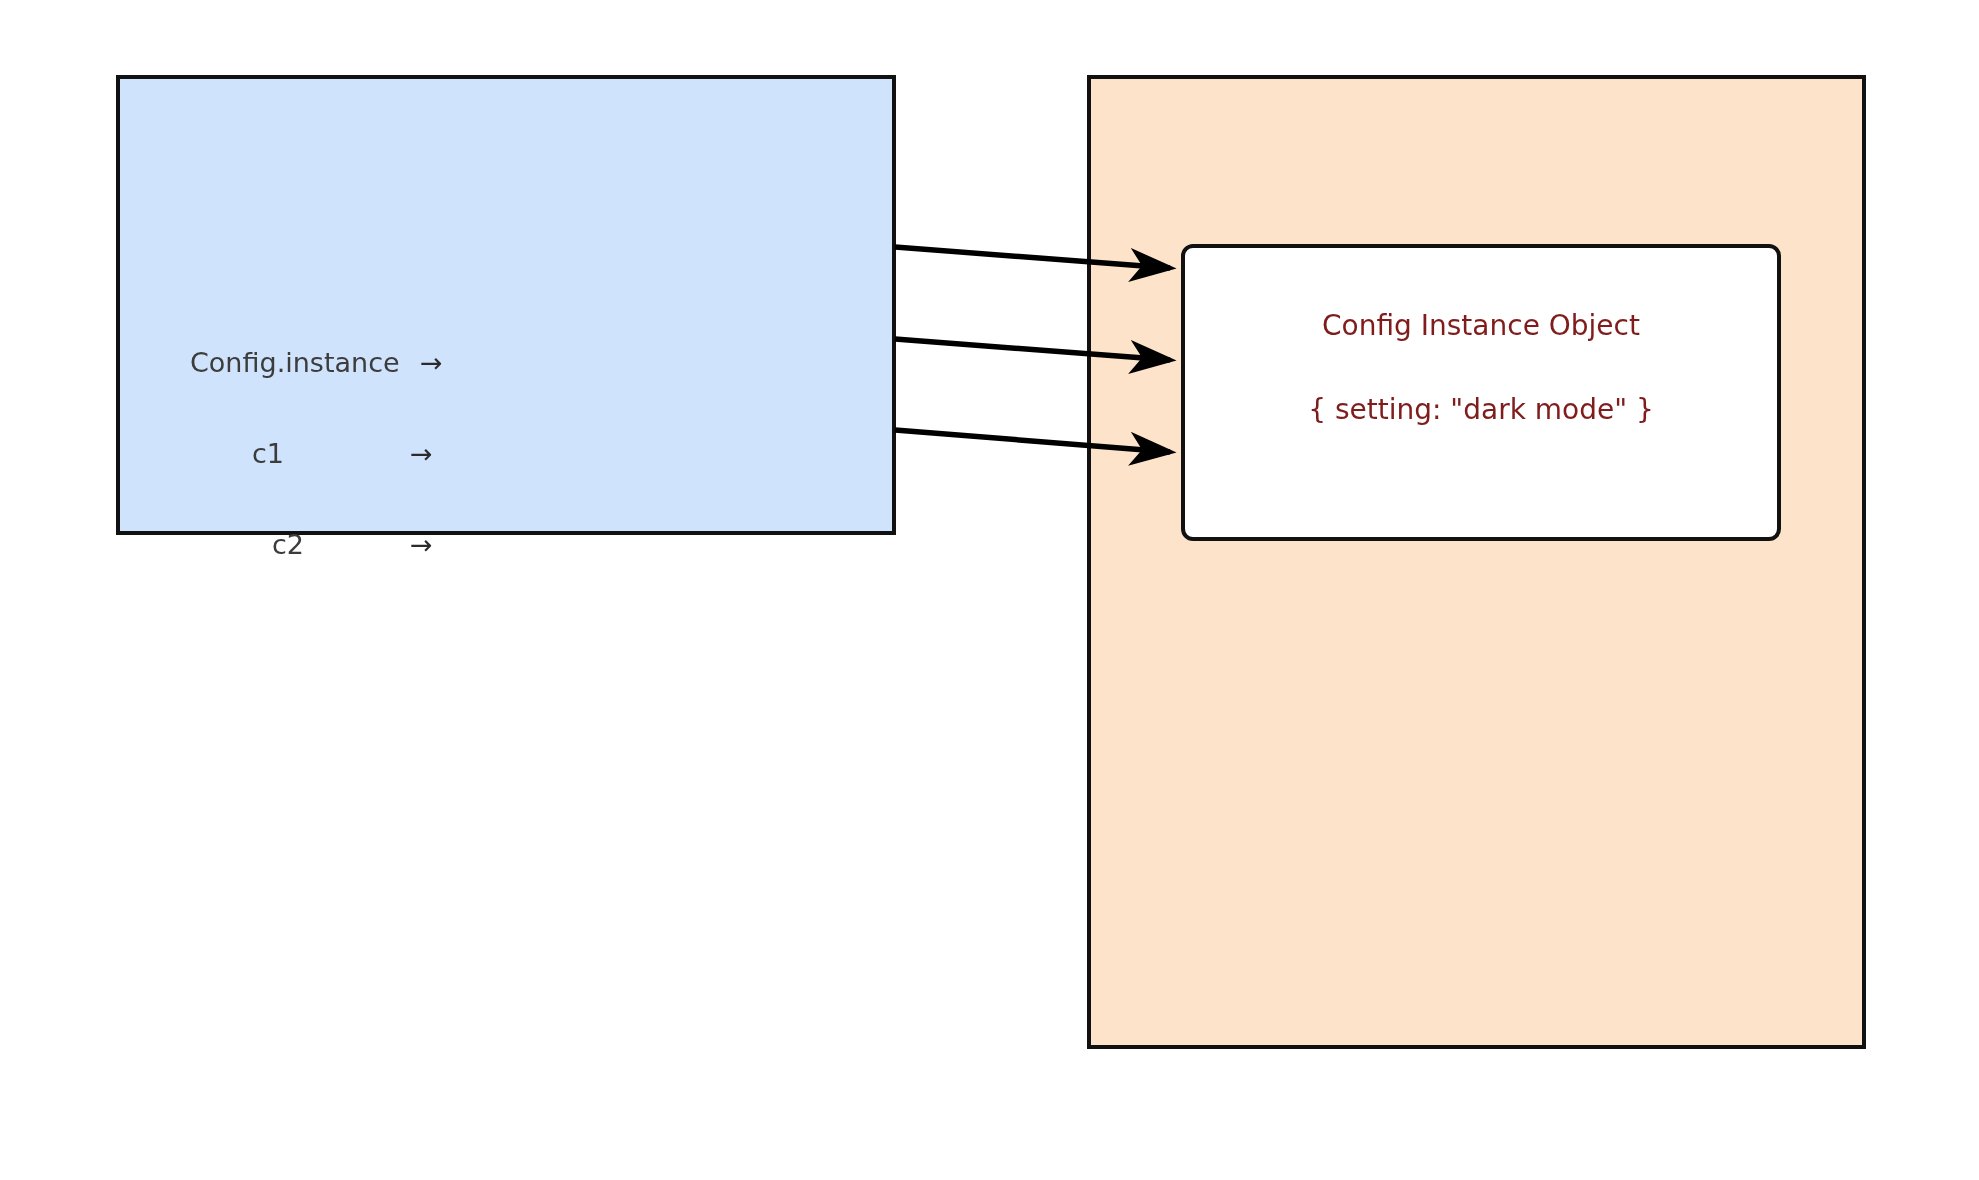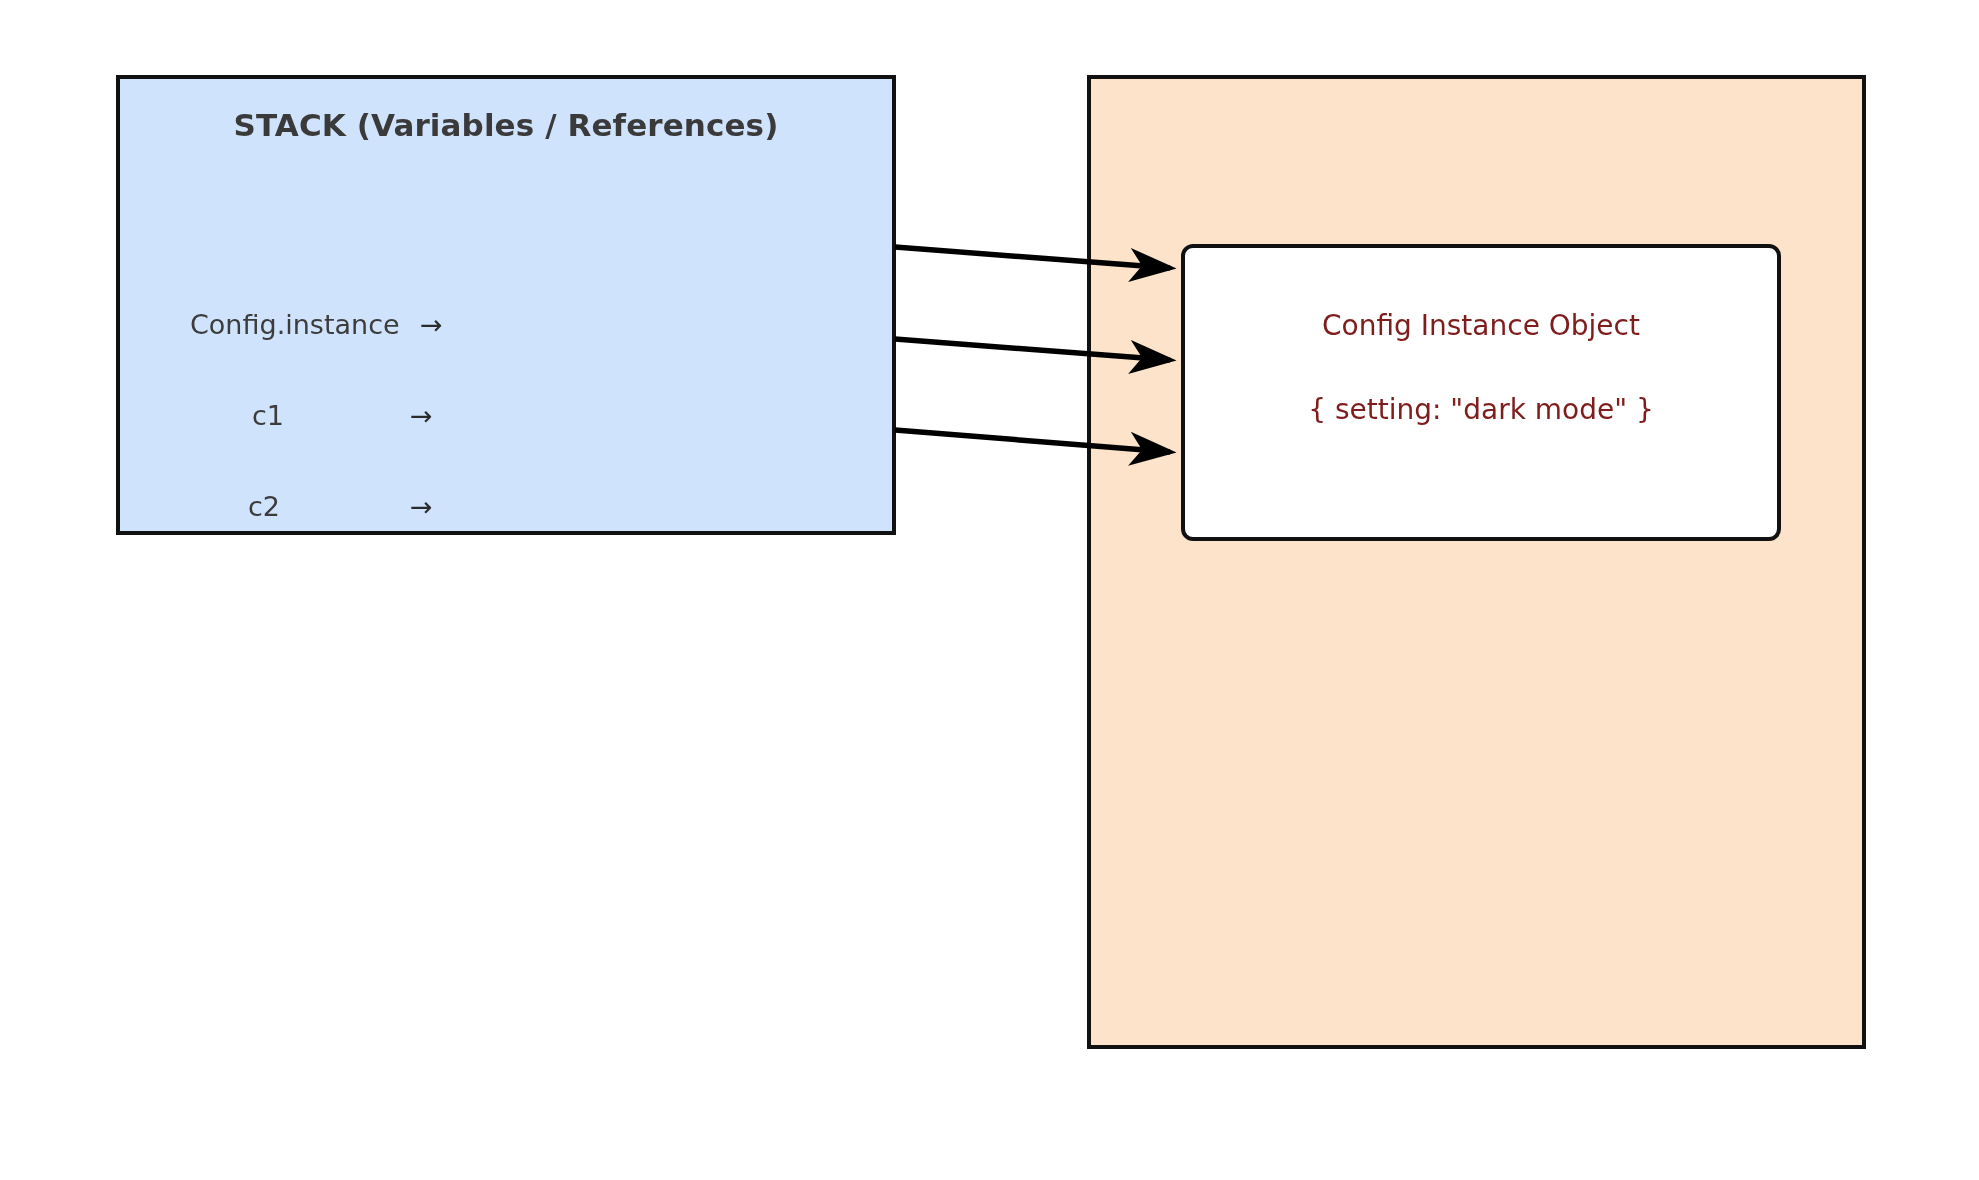--- a/index.html
+++ b/index.html
@@ -65,20 +65,21 @@
   
   .stack-slot {
     position: absolute;
     left: 0;
     width: 100%;
     height: 40px;
     font-size: 27px;
     color: #3c3c3c;
     display: flex;
     align-items: center;
+    margin-top: 38px;
   }
 
   .slot-label {
     position: absolute;
     font-size: 27px;
     color: #3c3c3c;
     white-space: nowrap;
   }
 
   .slot-arrow {
@@ -93,21 +94,21 @@
   #slot-0 .slot-label { left: 70px; }
   #slot-0 .slot-arrow { left: 300px; }
 
   
   #slot-1 { top: 316px; }
   #slot-1 .slot-label { left: 132px; }
   #slot-1 .slot-arrow { left: 290px; }
 
   
   #slot-2 { top: 407px; }
-  #slot-2 .slot-label { left: 128px; }
+  #slot-2 .slot-label { left: 152px; }
   #slot-2 .slot-arrow { left: 290px; }
 
   
   #heap-object {
     position: absolute;
     left: 90px;
     top: 165px;
     width: 600px;
     height: 297px;
     box-sizing: border-box;
@@ -139,21 +140,20 @@
     height: 1180px;
     pointer-events: none;
   }
 </style>
 </head>
 <body>
 
 <div id="canvas">
 
   <div class="region" id="stack-region">
-    <div class="region-title" id="stack-title">STACK (Variables / References)</div>
 
     <div class="stack-slot" id="slot-0">
       <span class="slot-label">Config.instance</span>
       <span class="slot-arrow">→</span>
     </div>
 
     <div class="stack-slot" id="slot-1">
       <span class="slot-label">c1</span>
       <span class="slot-arrow">→</span>
     </div>

